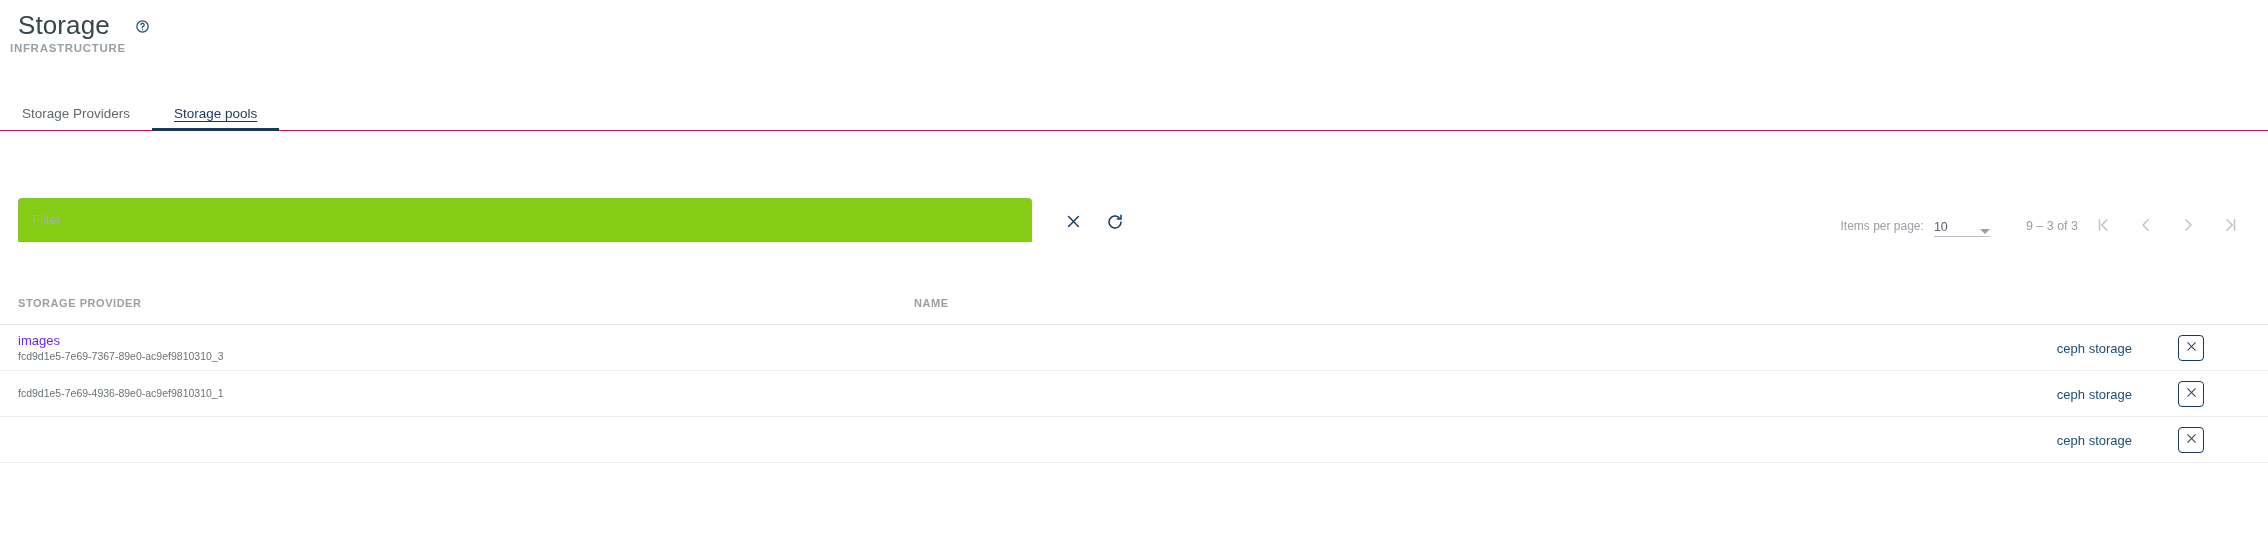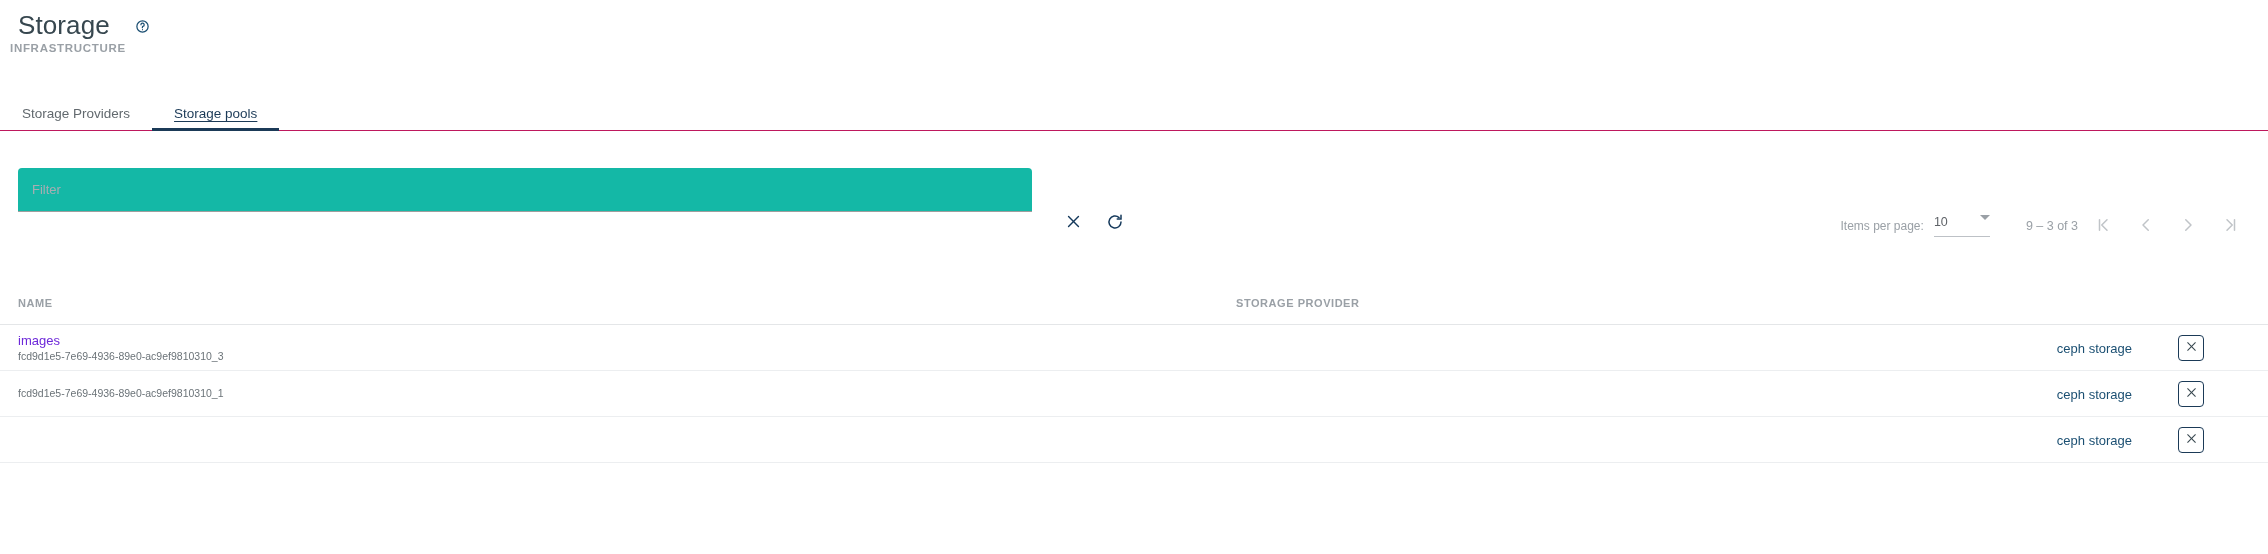--- a/index.html
+++ b/index.html
@@ -91,24 +91,24 @@
     right: 0;
     bottom: -1px;
     height: 3px;
     background: #1b3a57;
   }
 
   
   .filter-field {
     position: absolute;
     left: 18px;
-    top: 168px;
+    top: 198px;
     width: 1014px;
     height: 44px;
-    background: #14b8a6;
+    background: #84cc16;
     border-top-left-radius: 4px;
     border-top-right-radius: 4px;
     border-bottom: 1px solid #9e9e9e;
     display: flex;
     align-items: center;
     padding: 0 14px;
   }
   .filter-input {
     border: none;
     outline: none;
@@ -148,21 +148,21 @@
     font-size: 12px;
   }
   .ipp-label { color: #9aa0a6; font-size: 12px; white-space: nowrap; }
   .ipp-select {
     position: relative;
     margin-left: 10px;
     min-width: 56px;
     height: 22px;
     border-bottom: 1px solid #bdc1c6;
     display: flex;
-    align-items: flex-start;
+    align-items: flex-end;
     justify-content: space-between;
     cursor: pointer;
     padding-bottom: 2px;
     gap: 12px;
   }
   .ipp-value { color: #5f6368; font-size: 12.5px; }
   .caret {
     width: 0; height: 0;
     border-left: 5px solid transparent;
     border-right: 5px solid transparent;
@@ -324,29 +324,29 @@
         <svg width="18" height="18" viewBox="0 0 24 24" fill="none" stroke="currentColor" stroke-width="2" stroke-linecap="round" stroke-linejoin="round">
           <polyline points="8 5 15 12 8 19"></polyline>
           <line x1="18" y1="5" x2="18" y2="19"></line>
         </svg>
       </span>
     </div>
   </div>
 
   <div class="table">
     <div class="thead">
+      <div class="th col-provider">STORAGE PROVIDER</div>
       <div class="th col-name">NAME</div>
-      <div class="th col-provider">STORAGE PROVIDER</div>
       <div class="th col-actions"></div>
     </div>
 
     <div class="trow">
       <div class="cell-name">
         <span class="name-main">images</span>
-        <span class="name-sub">fcd9d1e5-7e69-4936-89e0-ac9ef9810310_3</span>
+        <span class="name-sub">fcd9d1e5-7e69-7367-89e0-ac9ef9810310_3</span>
       </div>
       <div class="cell-provider">
         <span class="provider-link">ceph storage</span>
       </div>
       <div class="cell-actions">
         <button class="del-btn">
           <span>
             <svg width="13" height="13" viewBox="0 0 24 24" fill="none" stroke="currentColor" stroke-width="2" stroke-linecap="round">
               <line x1="5" y1="5" x2="19" y2="19"></line>
               <line x1="19" y1="5" x2="5" y2="19"></line>

